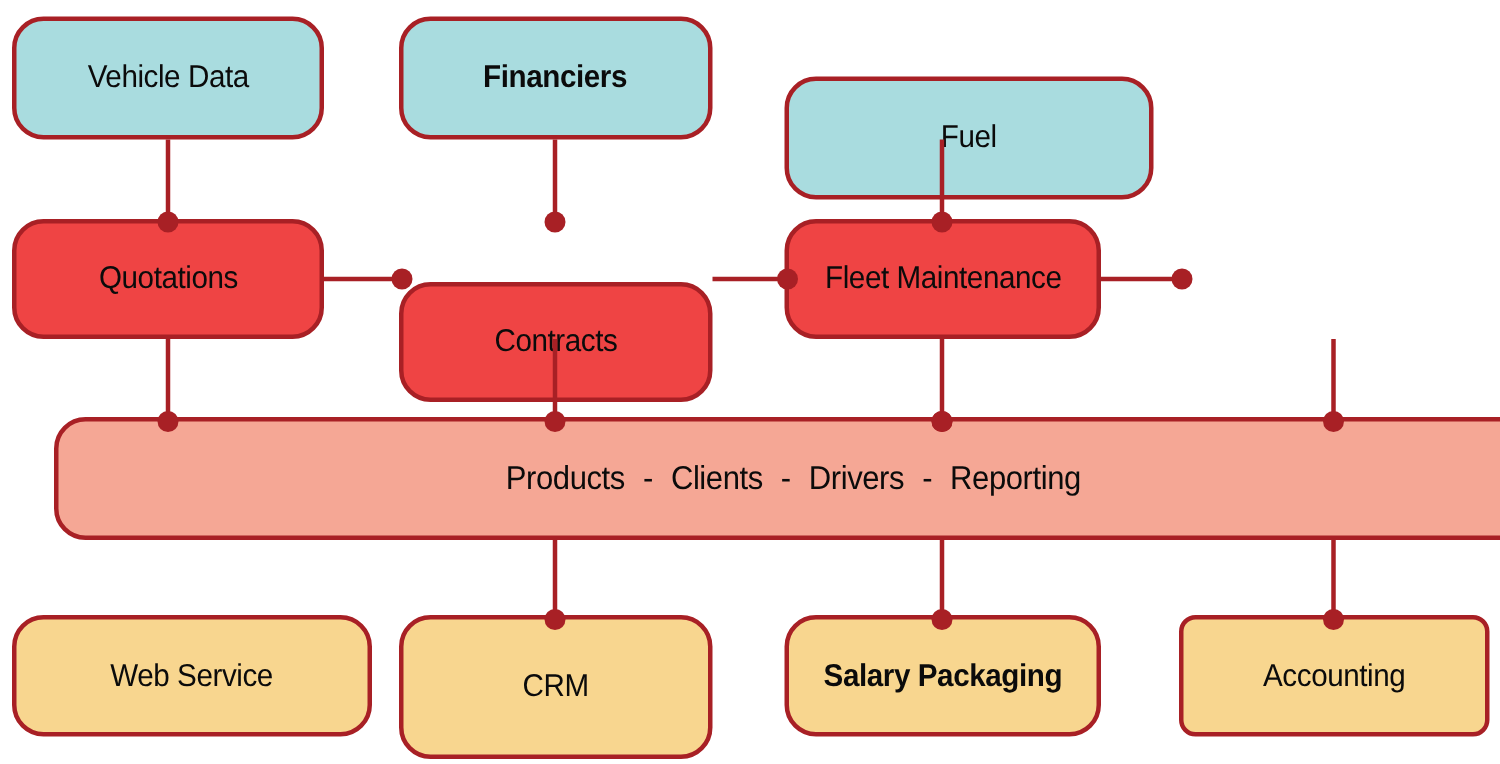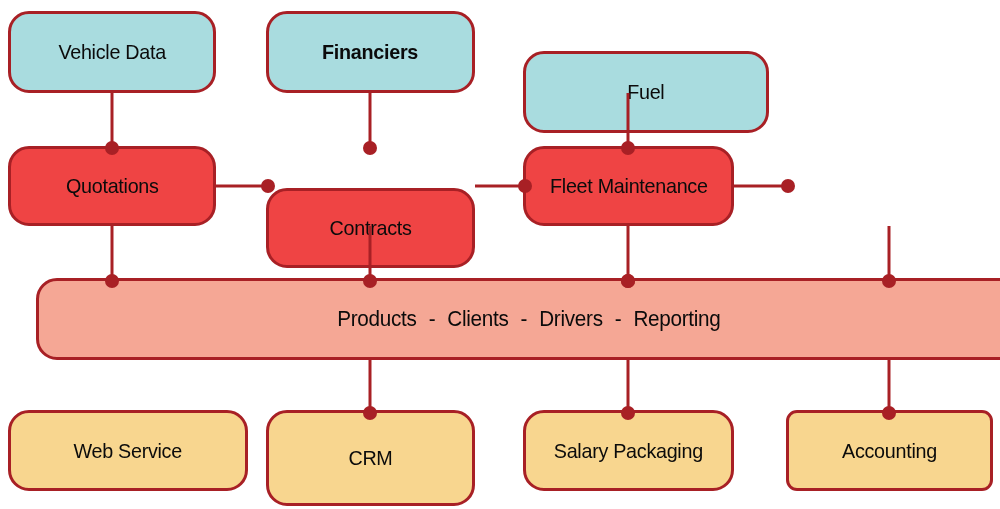--- a/index.html
+++ b/index.html
@@ -43,21 +43,21 @@
   .b-quotations { left: 8px;   top: 146px; width: 208px; height: 80px; }
   .b-contracts  { left: 266px; top: 146px; width: 209px; height: 80px; margin-top: 42px; }
   .b-fleet      { left: 523px; top: 146px; width: 211px; height: 80px; }
   .b-eol        { left: 786px; top: 146px; width: 207px; height: 80px; }
   
   .b-core       { left: 8px;   top: 278px; width: 986px; height: 82px; margin-left: 28px; }
   .b-core .label { word-spacing: 7px; font-size: 22px; }
   
   .b-webservice { left: 8px;   top: 410px; width: 240px; height: 81px; }
   .b-crm        { left: 266px; top: 410px; width: 209px; height: 96px; }
-  .b-salary     { left: 523px; top: 410px; width: 211px; height: 81px; }
+  .b-salary     { left: 523px; top: 410px; width: 211px; height: 81px; font-weight: bold; }
   .b-accounting { left: 786px; top: 410px; width: 207px; height: 81px; border-radius: 11px; }
 
   .connector-layer {
     position: absolute;
     left: 0; top: 0;
     width: 1000px;
     height: 509px;
     z-index: 3;
     pointer-events: none;
   }

